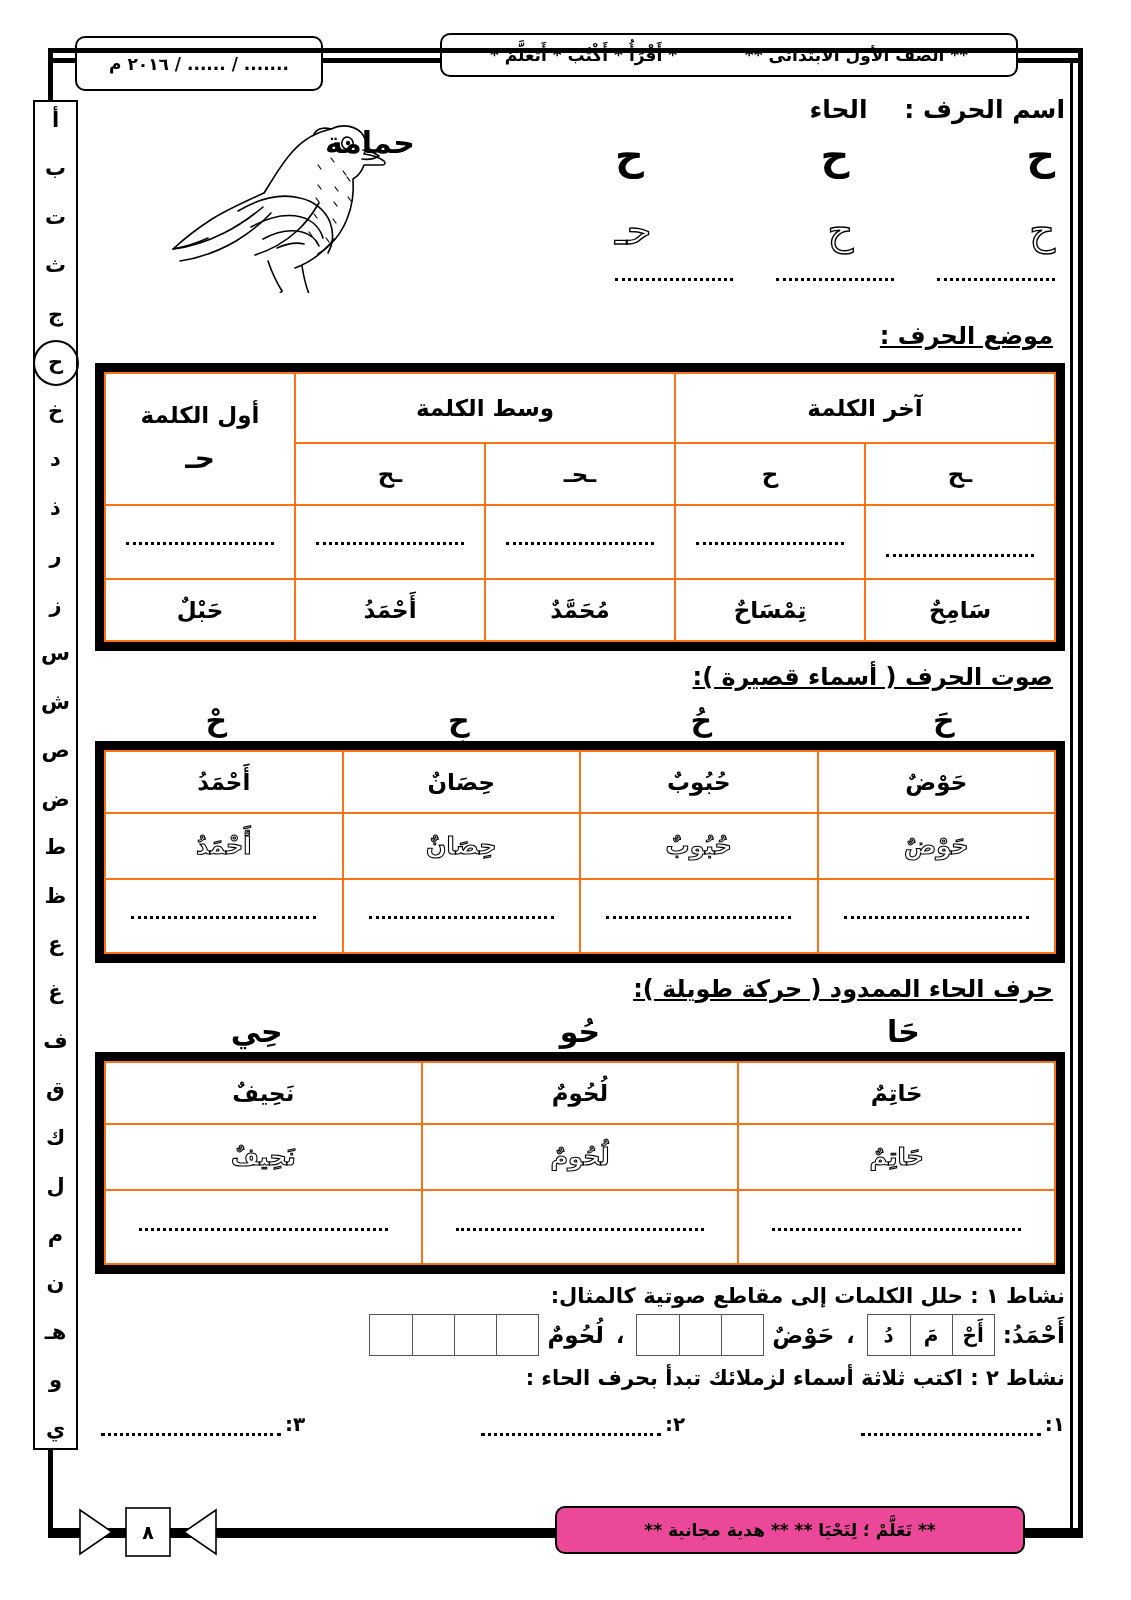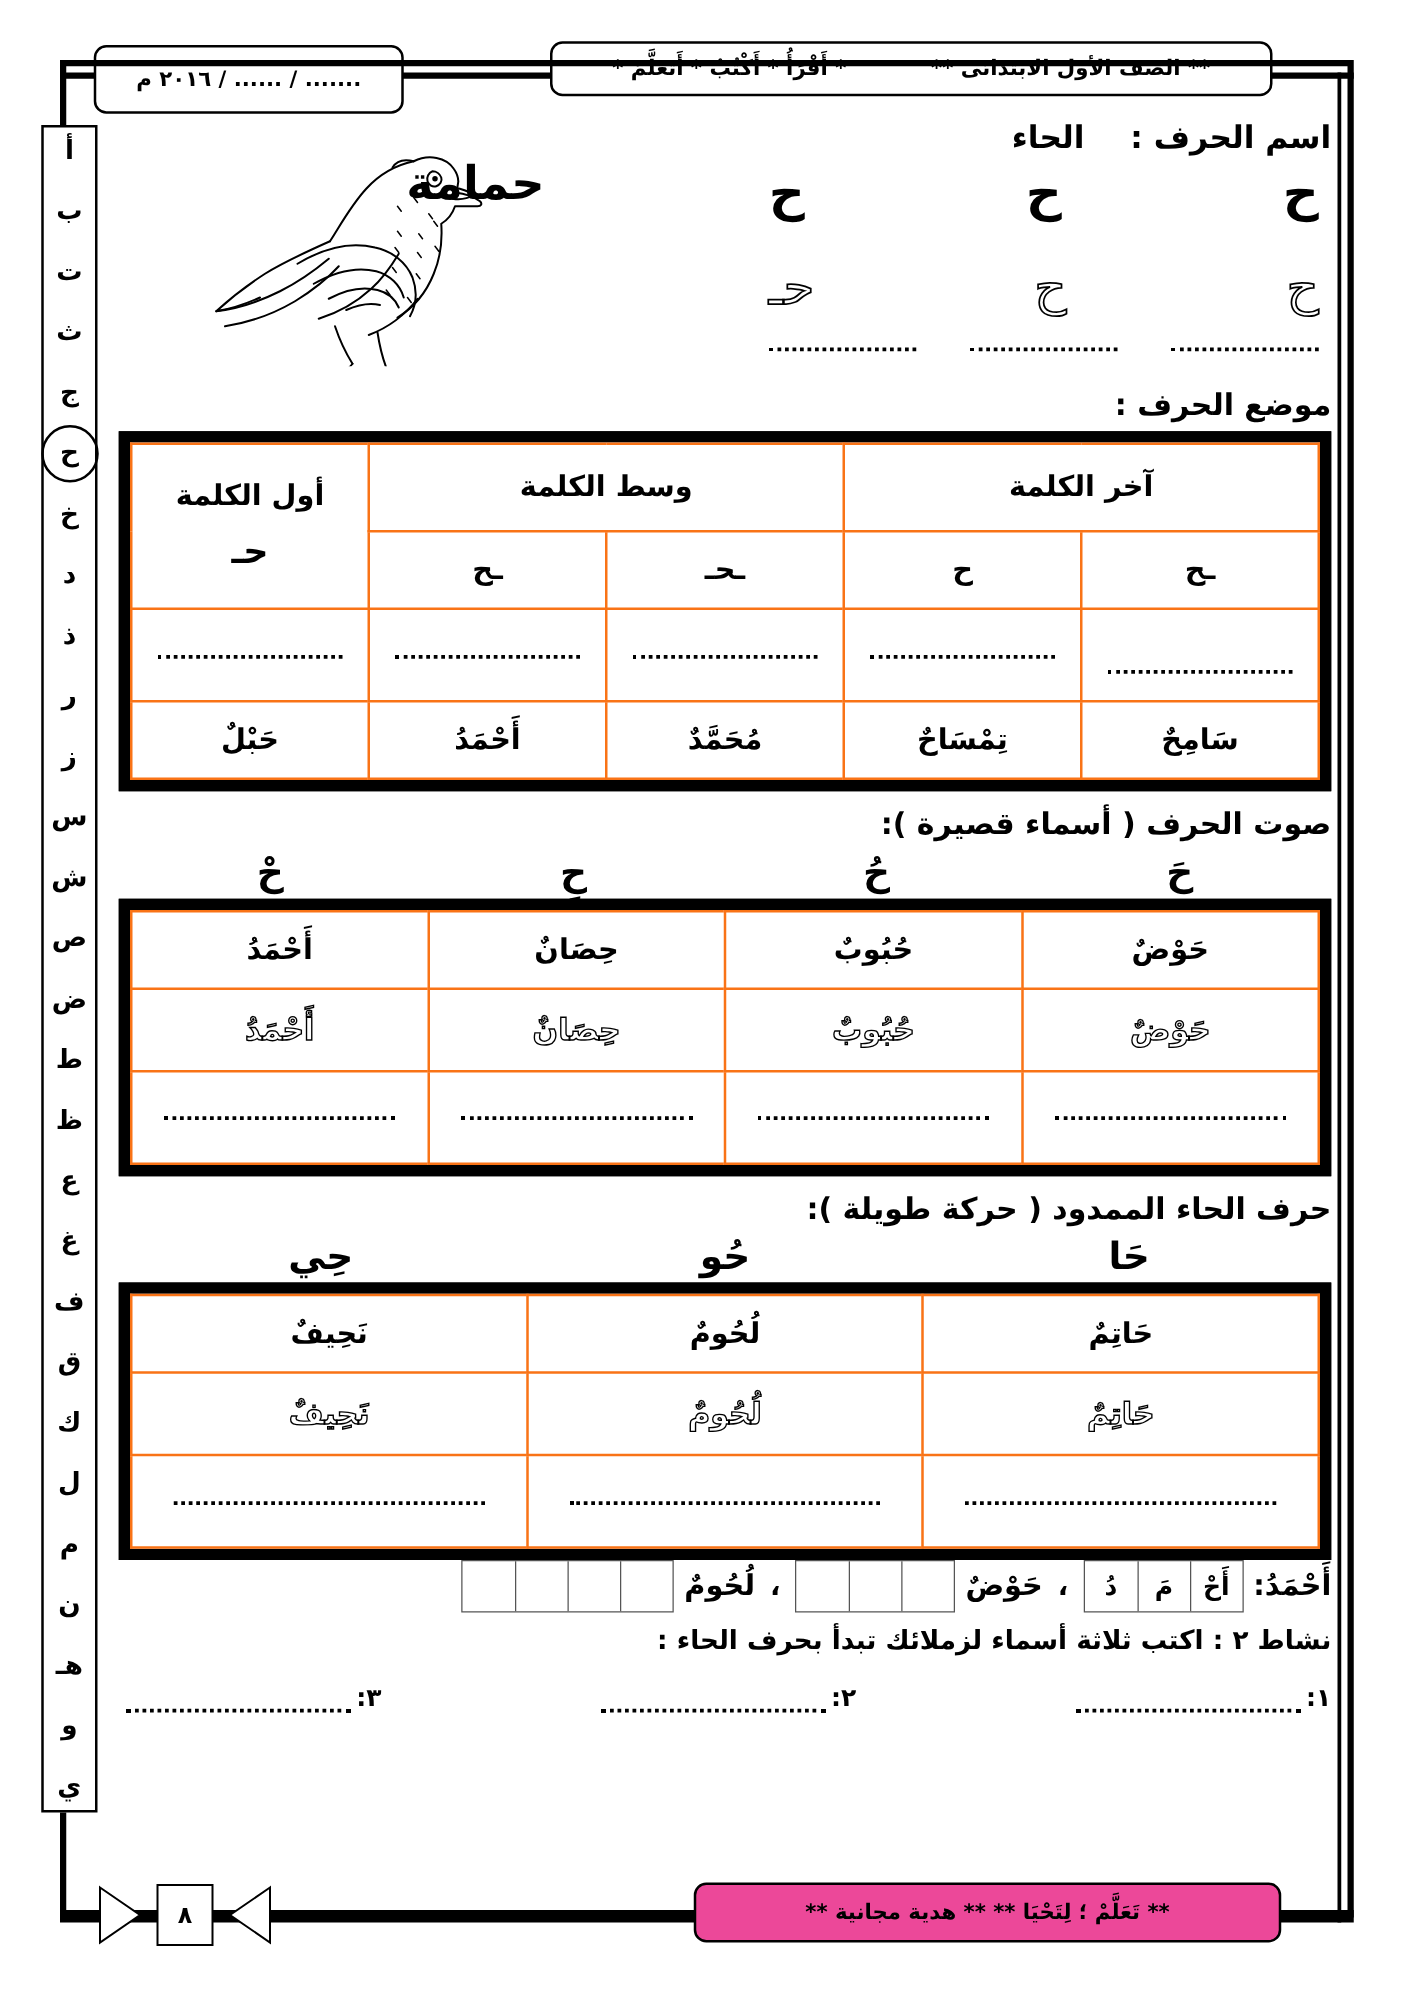--- a/index.html
+++ b/index.html
@@ -109,23 +109,24 @@
   
   .content {
     position: absolute;
     left: 95px; top: 85px;
     width: 970px;
     height: 1400px;
   }
   .sec-title {
     font-size: 24px;
     font-weight: bold;
-    margin: 0;
+    margin: 12px;
     text-align: right;
     line-height: 1.2;
+    text-decoration: underline;
   }
 
   
   .row-top {
     position: relative;
     height: 225px;
   }
   .letter-name {
     position: absolute;
     right: 0; top: 10px;
@@ -176,21 +177,21 @@
 
   
   .bird-wrap {
     position: absolute;
     left: 40px; top: 8px;
     width: 330px; height: 200px;
   }
   .bird-label {
     position: absolute;
     left: 230px; top: 40px;
-    font-size: 37px;
+    font-size: 30px;
     font-weight: bold;
   }
 
   
   .tbl {
     width: 100%;
     border-collapse: collapse;
     background: #fff;
     table-layout: fixed;
   }
@@ -552,20 +553,21 @@
             <tr>
               <td class="blank-cell"><span class="dots-inline"></span></td>
               <td class="blank-cell"><span class="dots-inline"></span></td>
               <td class="blank-cell"><span class="dots-inline"></span></td>
             </tr>
           </tbody>
         </table>
     </div>
   </div>
 
+  <div class="activity-title">نشاط ١ : حلل الكلمات إلى مقاطع صوتية كالمثال:</div>
   <div class="act1-row" id="act1-row">
       <div class="syll-group">
         <span class="syll-word">أَحْمَدُ:</span>
         <div class="syll-boxes">
           <div class="cell">أَحْ</div>
           <div class="cell">مَ</div>
           <div class="cell">دُ</div>
         </div>
       </div>
       <span class="comma">،</span>

